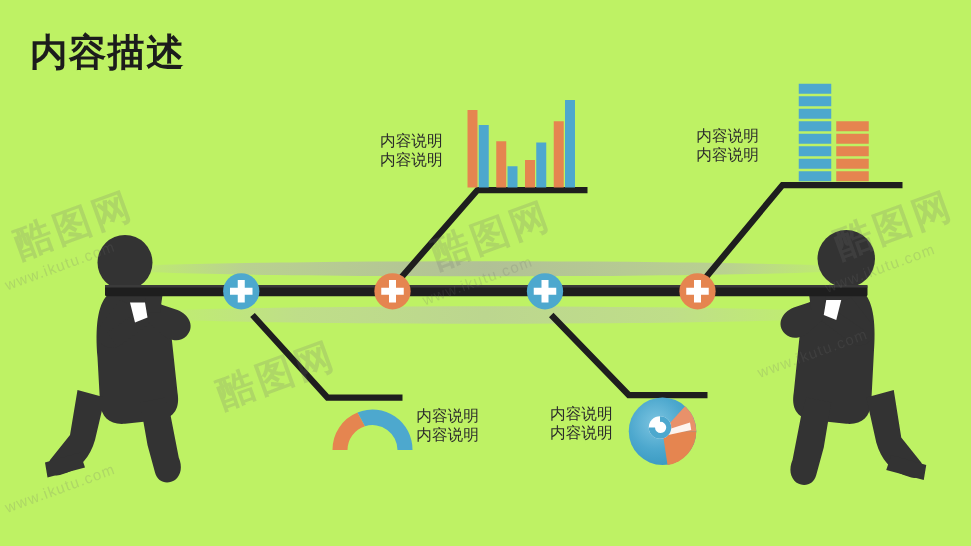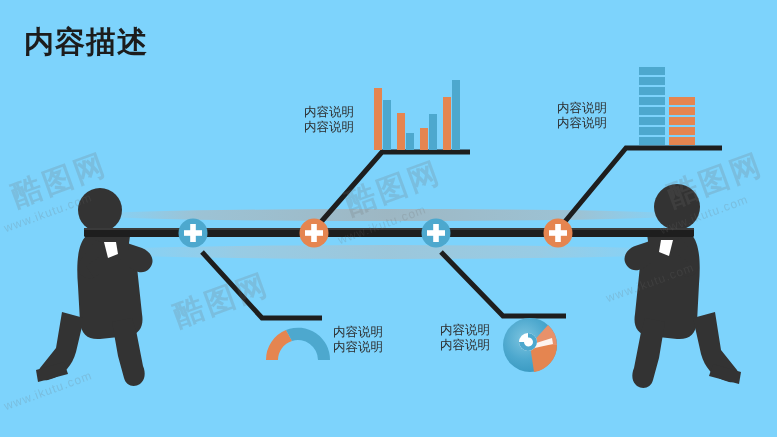--- a/index.html
+++ b/index.html
@@ -5,40 +5,40 @@
   html,body{margin:0;padding:0;}
   body{
     width:777px;height:437px;
     background:#ffffff;
     font-family:"Liberation Sans","DejaVu Sans",sans-serif;
     overflow:hidden;
     position:relative;
   }
   #slide{
     position:absolute;left:0;top:0;width:777px;height:437px;
-    background:#7dd3fc;
+    background:#bef264;
     overflow:hidden;
   }
   
   #title{
     position:absolute;left:24px;top:22px;
     font-size:30px;font-weight:bold;letter-spacing:1px;
     color:#1c1c1c;
     font-family:"DejaVu Sans","Liberation Sans",sans-serif;
     white-space:nowrap;
   }
   
   #stage{position:absolute;left:0;top:0;width:777px;height:437px;}
   
   .callout{
     position:absolute;
     font-size:12.5px;
     line-height:15px;
     color:#2b2b2b;
-    font-family:Liberation Mono, monospace;
+    font-family:Liberation Serif, serif;
     white-space:nowrap;
   }
   .callout .ln{display:block;}
   
   .wm{
     position:absolute;
     color:rgba(110,110,110,0.20);
     font-family:"Liberation Sans",sans-serif;
     pointer-events:none;
     white-space:nowrap;

